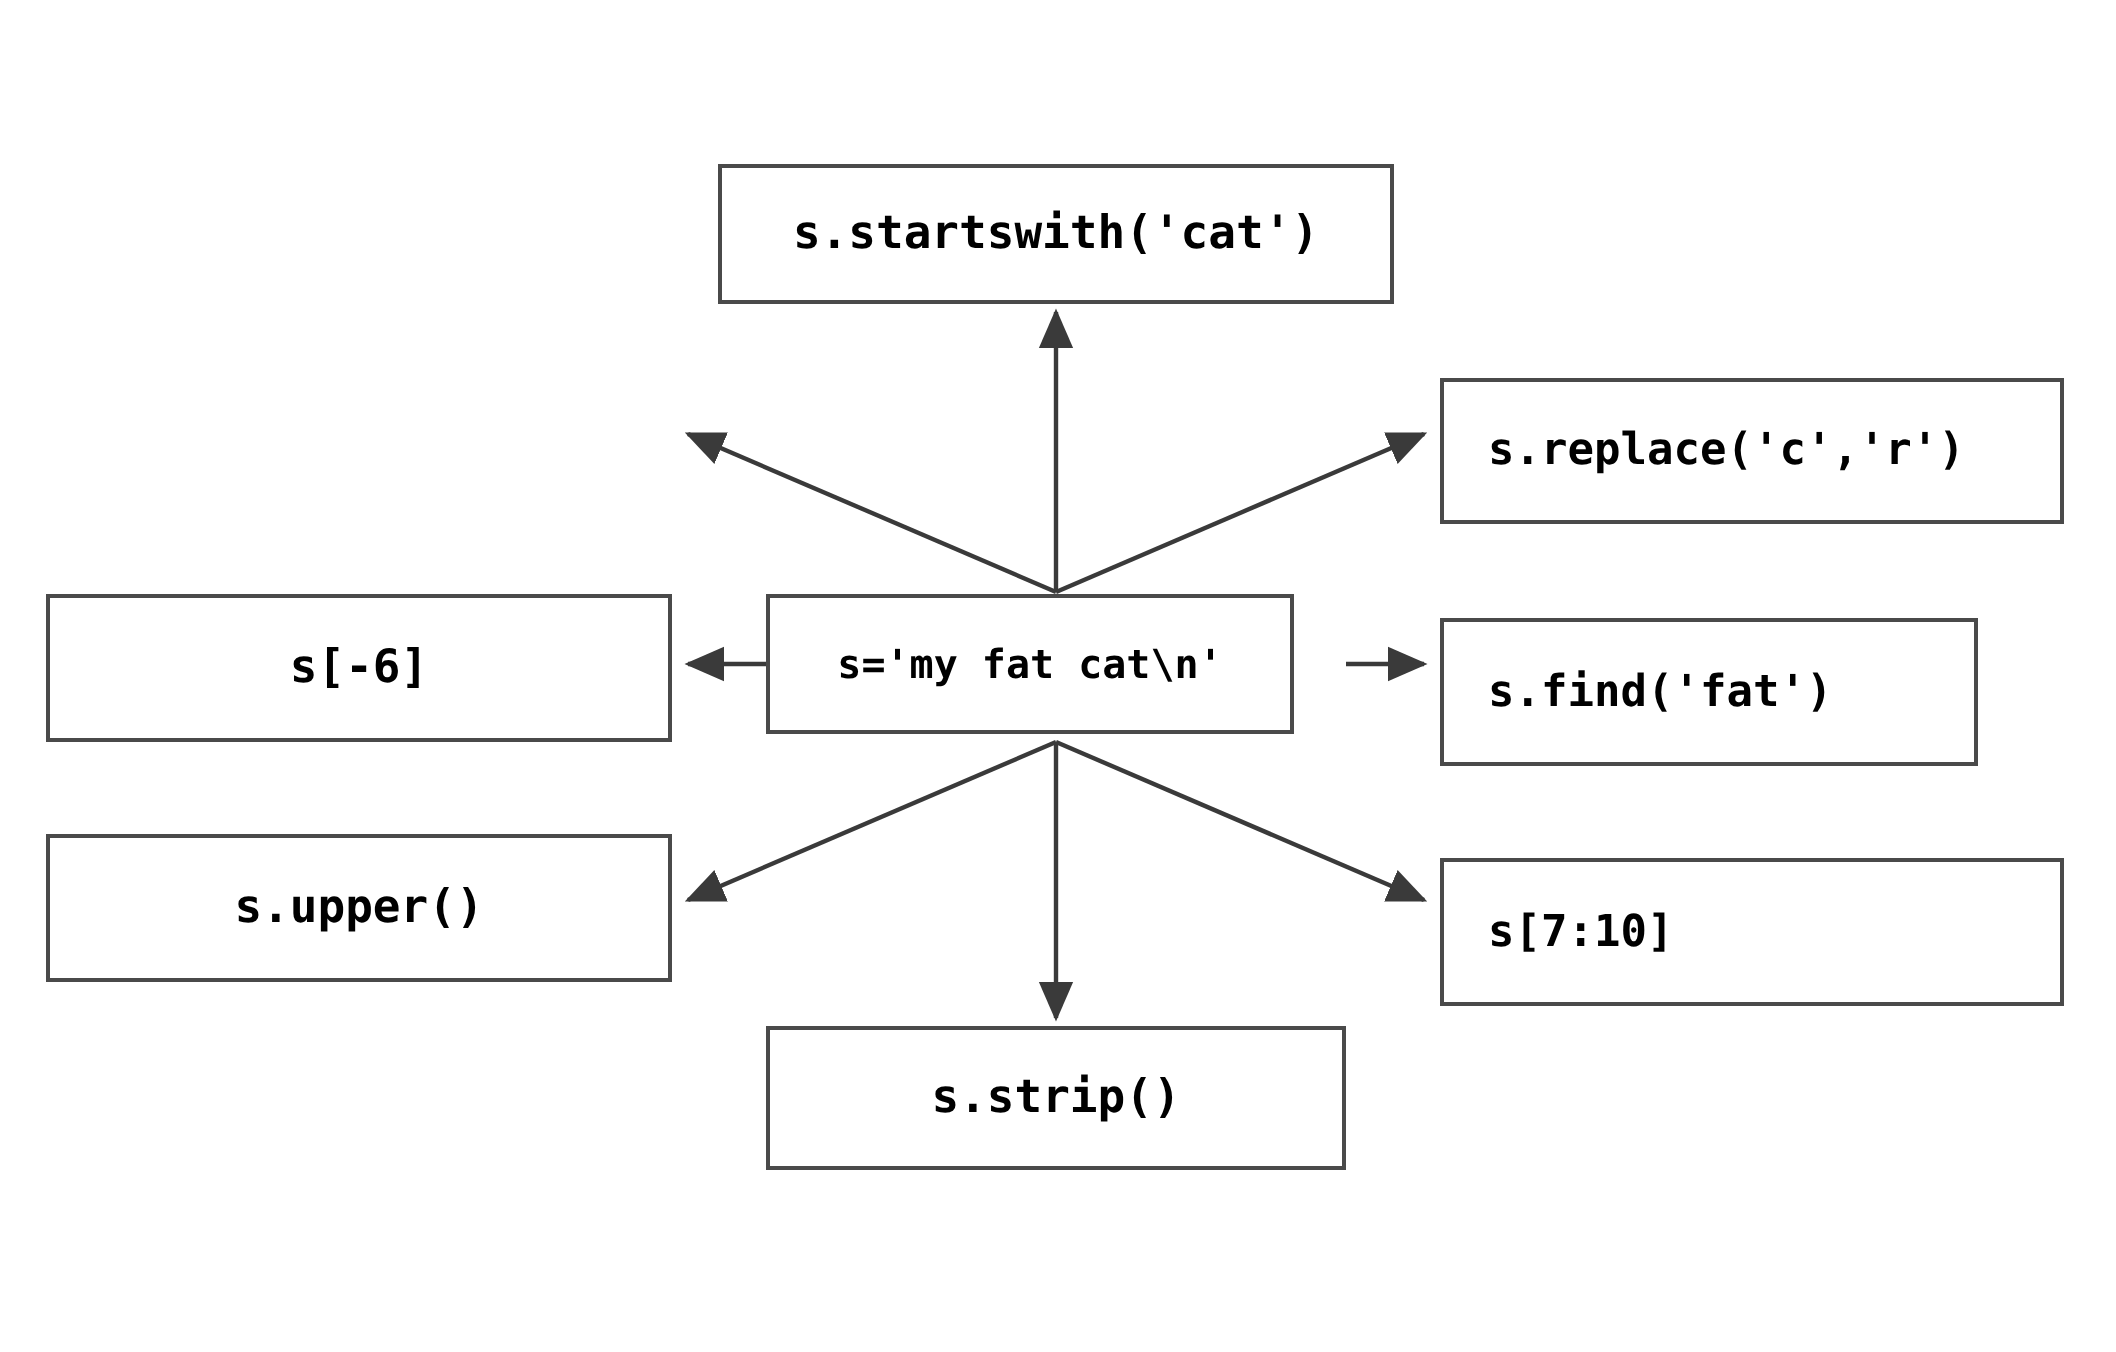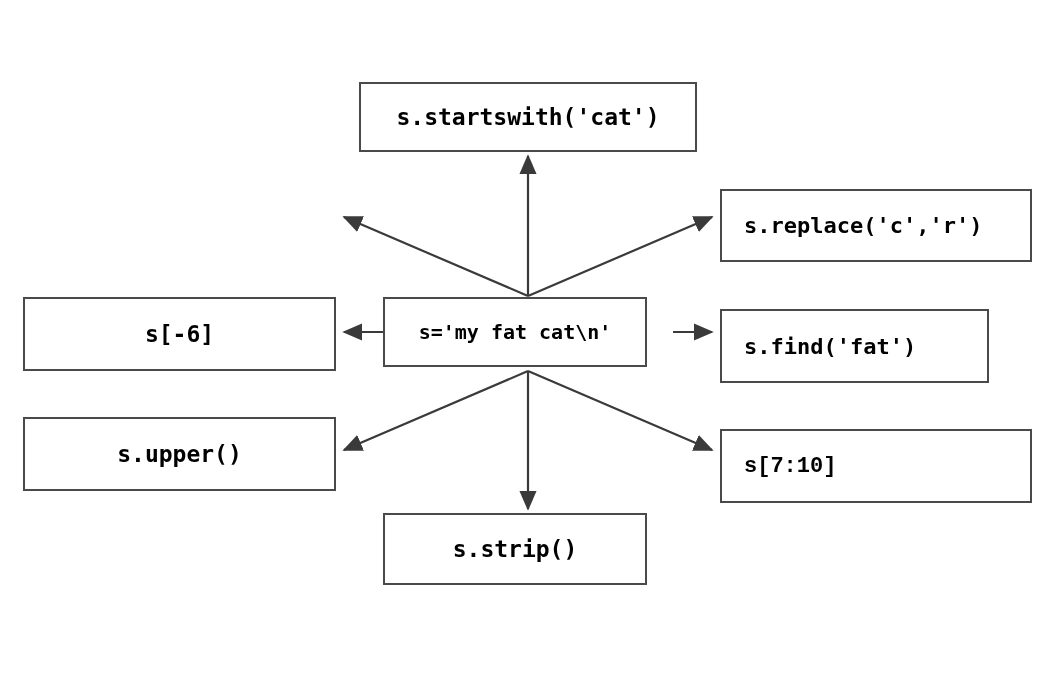--- a/index.html
+++ b/index.html
@@ -43,23 +43,23 @@
   #node-startswith { left:359px; top:82px;  width:338px; height:70px; font-size:23px; }
 
   #node-split      { left:23px;  top:177px; width:313px; height:73px; font-size:23px; }
   #node-index6     { left:23px;  top:297px; width:313px; height:74px; font-size:23px; }
   #node-upper      { left:23px;  top:417px; width:313px; height:74px; font-size:23px; }
 
   #node-center     { left:383px; top:297px; width:264px; height:70px; font-size:20px; }
 
   #node-replace    { left:720px; top:177px; width:312px; height:73px; font-size:22px; }
   #node-find       { left:720px; top:297px; width:269px; height:74px; font-size:22px;text-align:center; }
-  #node-slice      { left:720px; top:417px; width:312px; height:74px; font-size:22px;font-family:Liberation Mono, monospace; }
+  #node-slice      { left:720px; top:417px; width:312px; height:74px; font-size:22px; }
 
-  #node-strip      { left:383px; top:513px; width:264px; height:72px; font-size:23px; }
+  #node-strip      { left:383px; top:513px; width:290px; height:72px; font-size:23px; }
 </style>
 </head>
 <body>
 
 <div id="canvas">
 
   <svg class="edges" viewBox="0 0 1058 676" width="1058" height="676" xmlns="http://www.w3.org/2000/svg">
     <defs>
       <marker id="arrowhead" markerWidth="9" markerHeight="9" refX="8.2" refY="4.5" orient="auto" markerUnits="strokeWidth">
         <path d="M 0 0.6 L 9 4.5 L 0 8.4 z" fill="#3a3a3a"></path>

